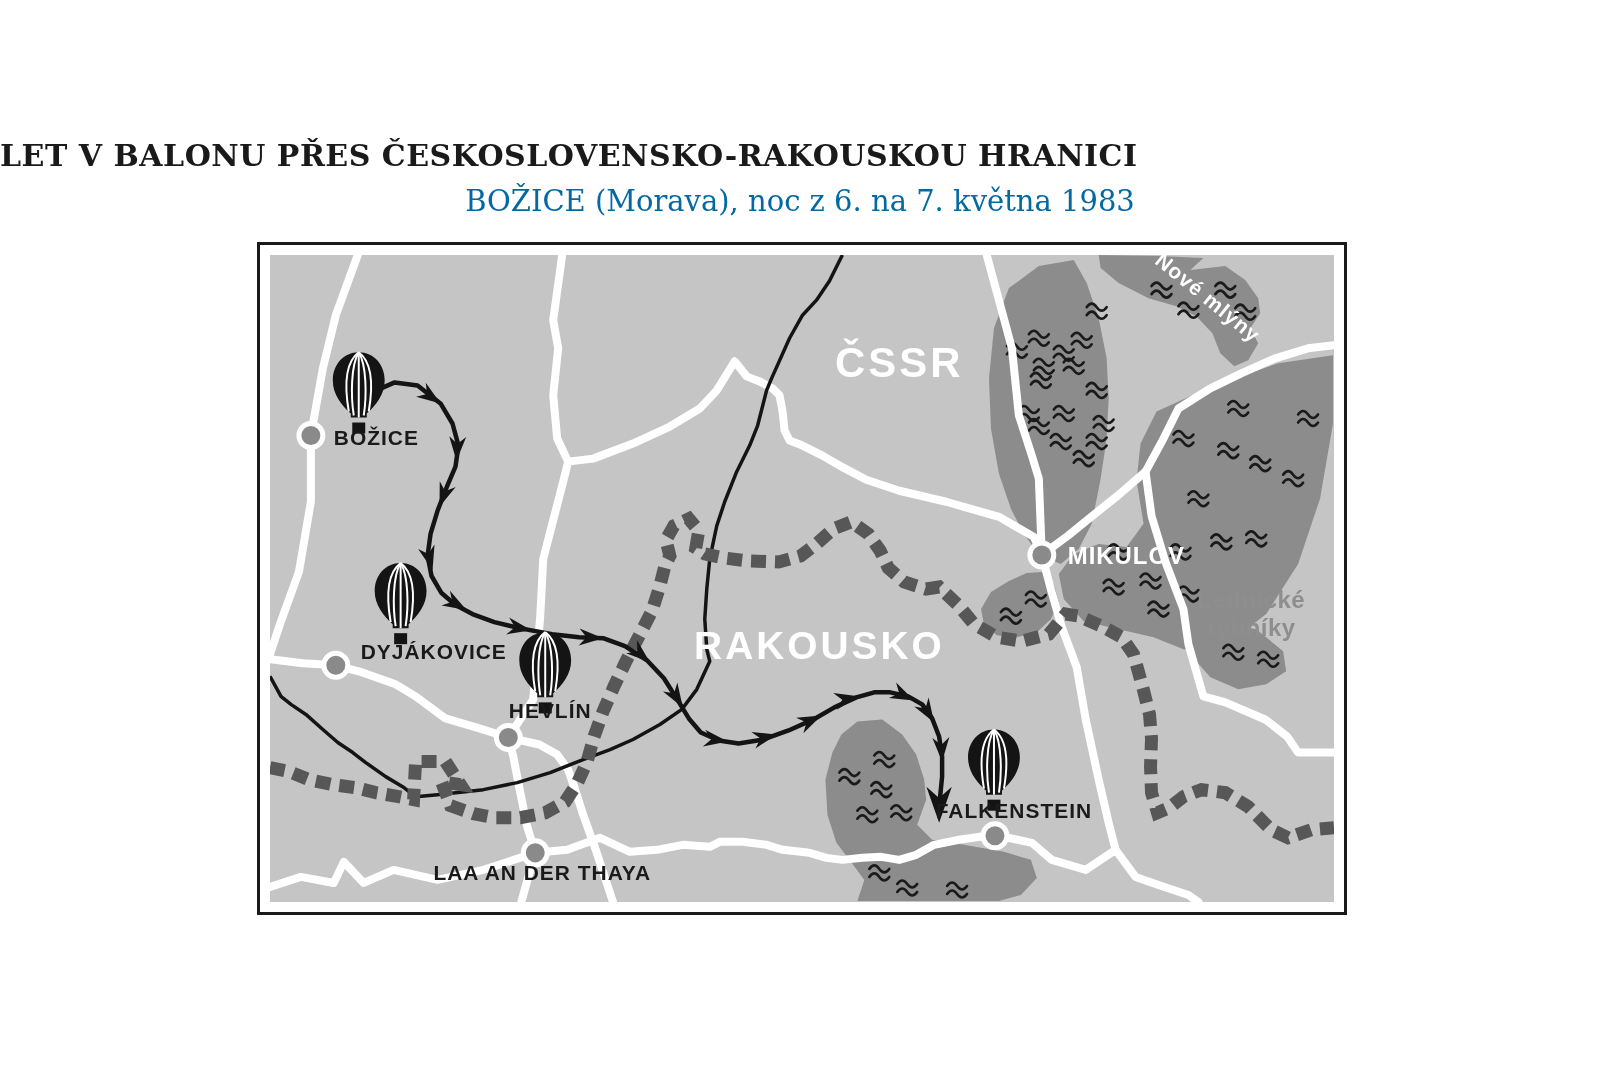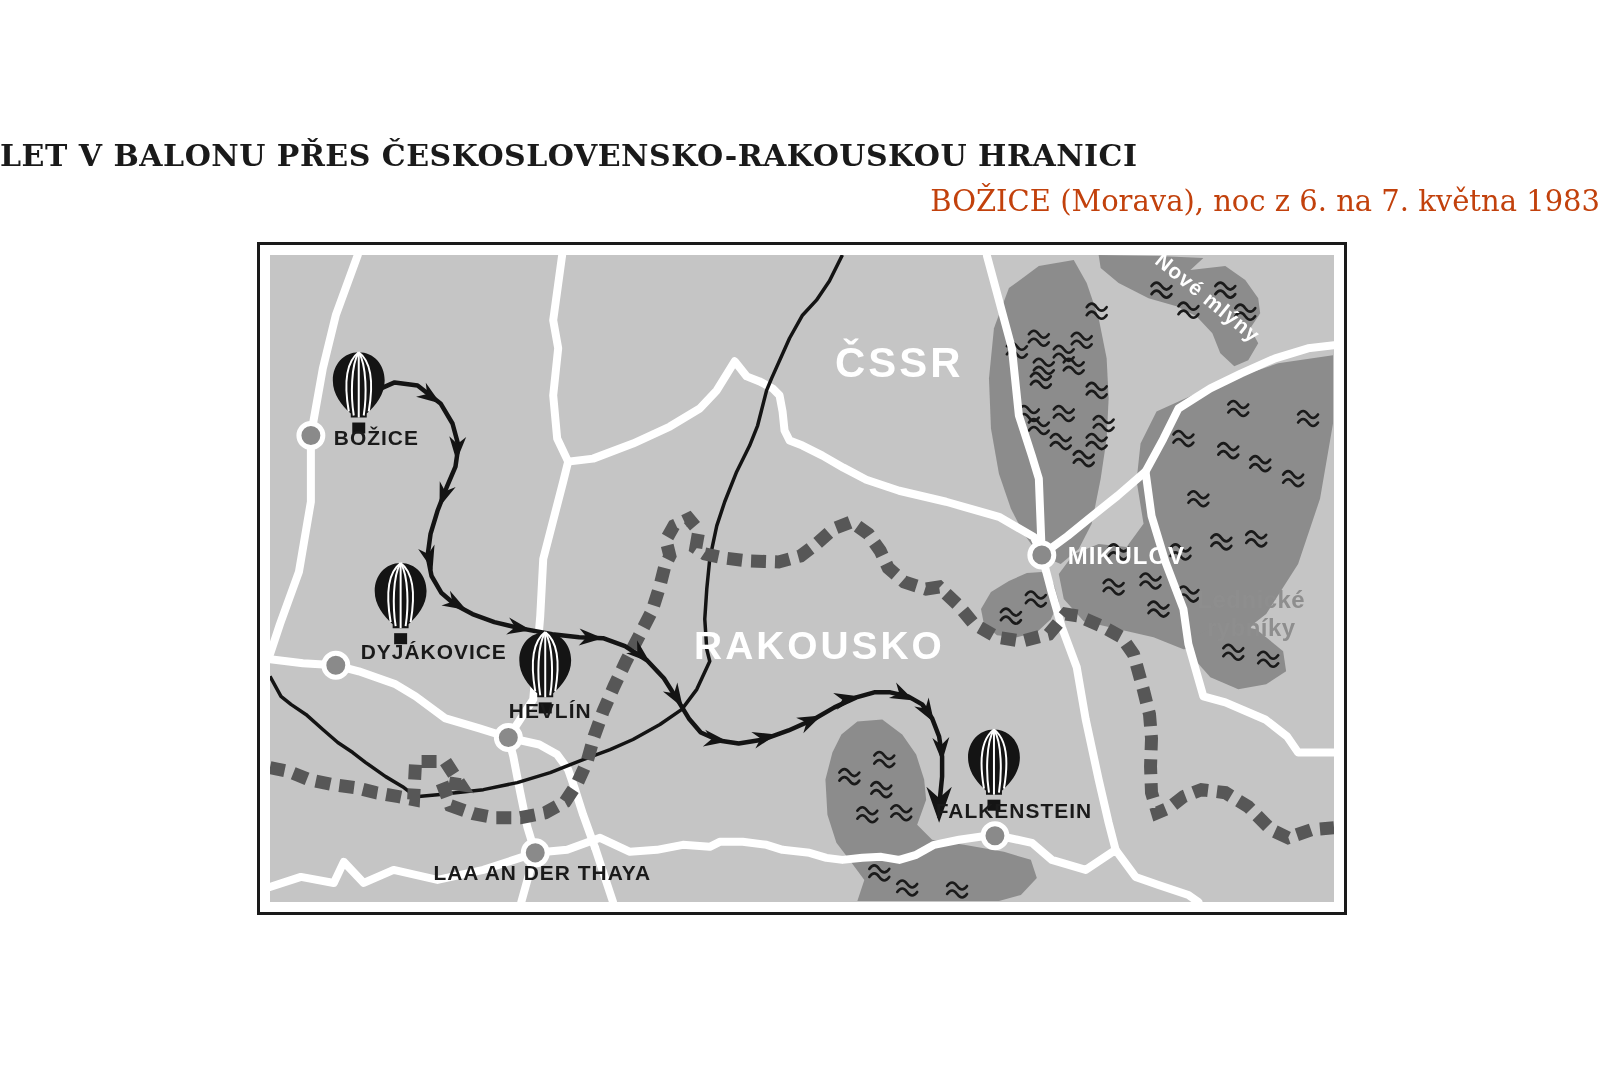--- a/index.html
+++ b/index.html
@@ -1,23 +1,23 @@
 <!DOCTYPE html>
 <html><head>
 <meta charset="utf-8">
 <style>
   html,body{margin:0;padding:0;background:#ffffff;}
   .page{position:relative;width:1600px;height:1071px;background:#ffffff;overflow:hidden;
         font-family:"Liberation Sans", sans-serif;}
   .title{position:absolute;left:0;top:138px;width:1600px;
          font-family:"DejaVu Serif","Liberation Serif",serif;font-weight:bold;
          font-size:30px;color:#1a1a1a;letter-spacing:0.5px;}
-  .subtitle{position:absolute;left:0;top:184px;width:1600px;text-align:right;
+  .subtitle{position:absolute;left:0;top:184px;width:1600px;text-align:center;
          font-family:"DejaVu Serif","Liberation Serif",serif;font-weight:normal;
-         font-size:29px;color:#c2410c;}
+         font-size:29px;color:#0369a1;}
   .map-frame{position:absolute;left:257px;top:242px;width:1090px;height:673px;
          border:3px solid #1a1a1a;background:#ffffff;box-sizing:border-box;padding:10px;}
   .map-frame svg{display:block;width:100%;height:100%;}
   text{font-family:"Liberation Sans",sans-serif;}
   .town-label{font-weight:bold;font-size:21px;fill:#1a1a1a;letter-spacing:1px;}
   .town-label-white{font-weight:bold;font-size:24px;fill:#ffffff;letter-spacing:1px;}
   .region-label{font-weight:bold;fill:#ffffff;letter-spacing:3px;}
   .water-label-white{font-weight:bold;font-size:21px;fill:#ffffff;letter-spacing:1px;}
   .water-label-gray{font-weight:bold;font-size:24px;fill:#8e8e8e;letter-spacing:0.5px;}
 </style>

